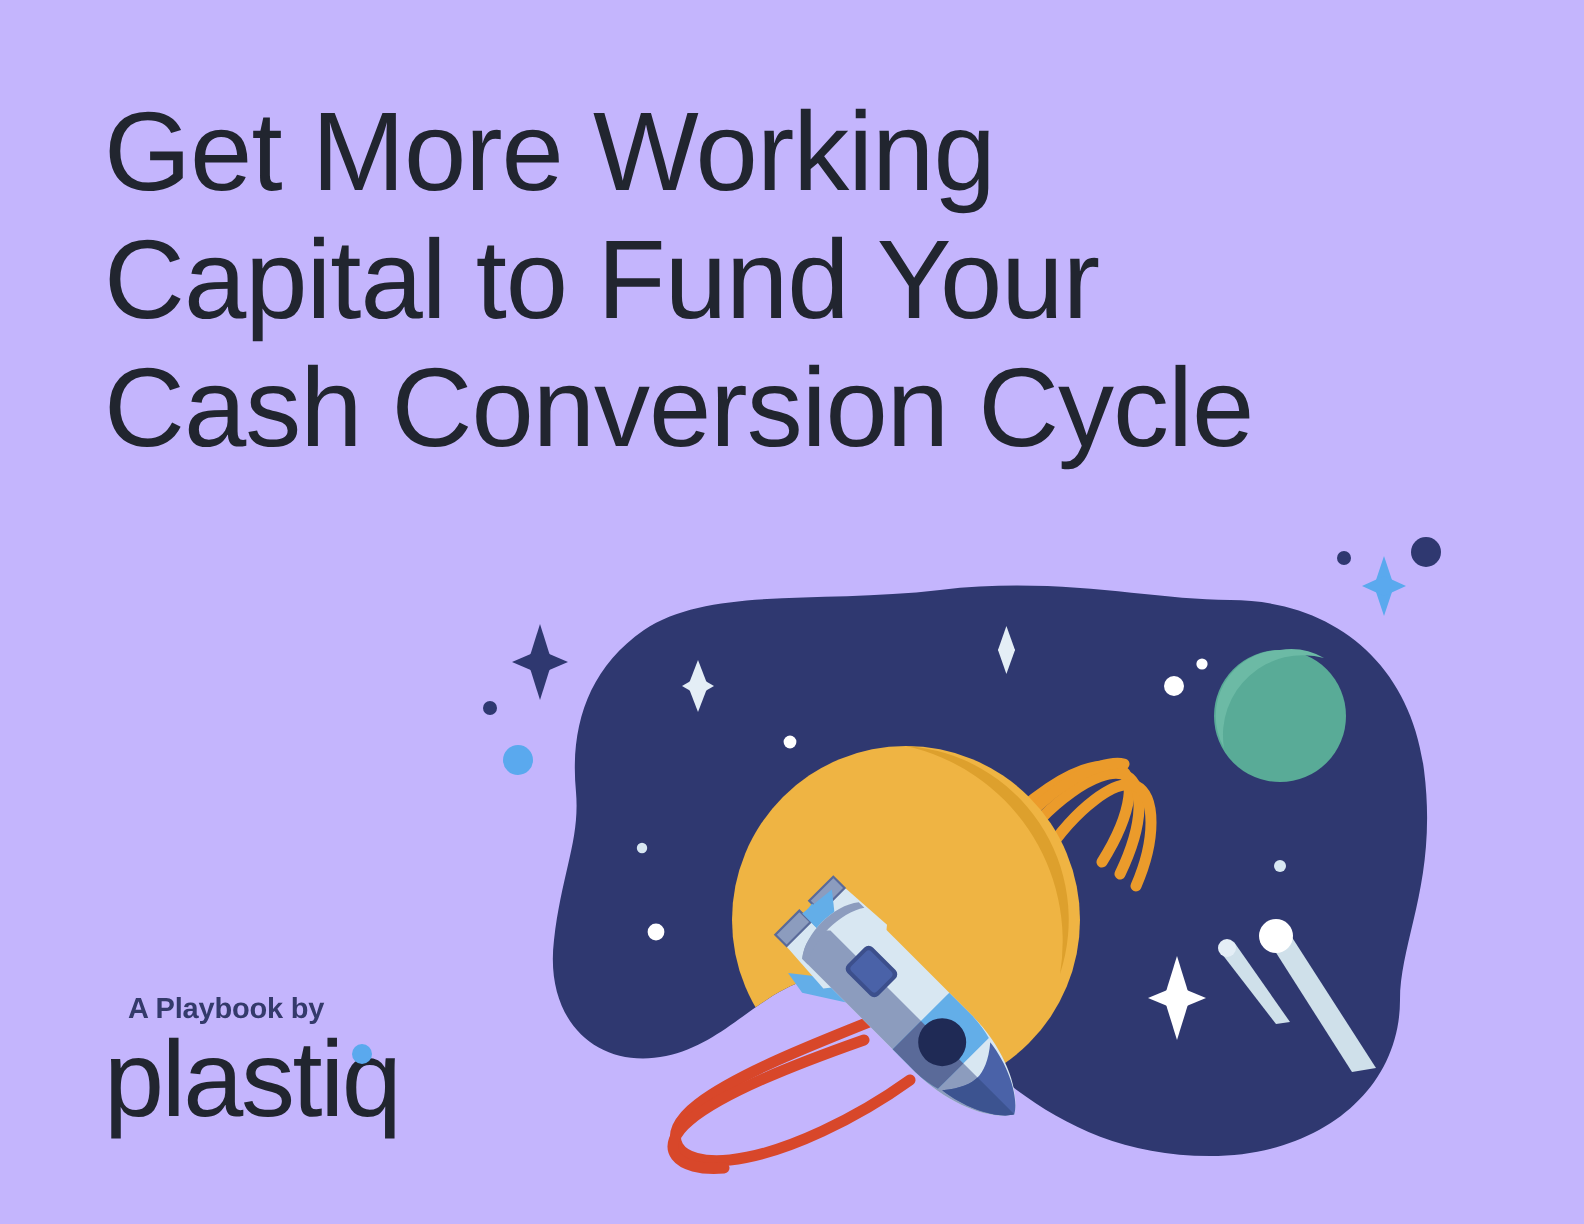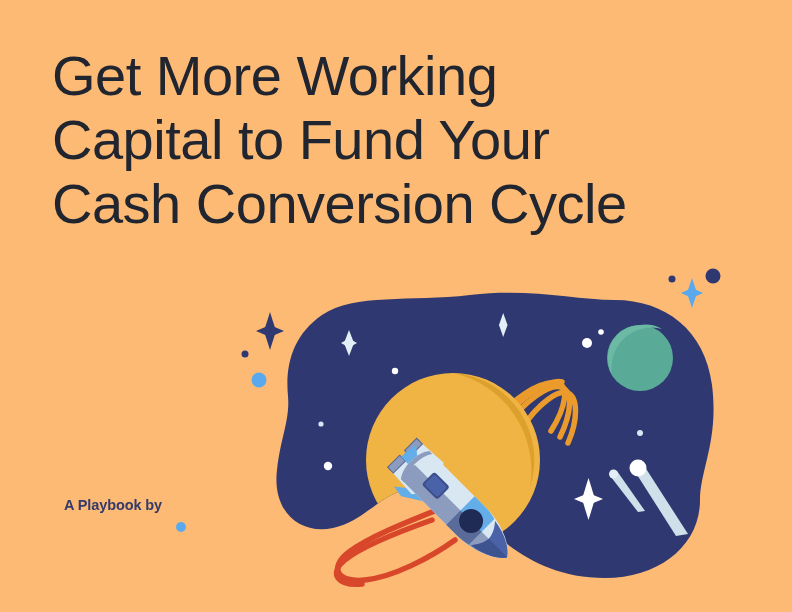--- a/index.html
+++ b/index.html
@@ -6,21 +6,21 @@
   html, body {
     margin: 0;
     padding: 0;
     background: #ffffff;
   }
   #page {
     position: relative;
     width: 792px;
     height: 612px;
     overflow: hidden;
-    background: #fdba74;
+    background: #c4b5fd;
     font-family: "Liberation Sans", sans-serif;
     -webkit-font-smoothing: antialiased;
   }
 
   
   #illustration {
     position: absolute;
     left: 0;
     top: 0;
     width: 792px;
@@ -246,16 +246,17 @@
   </svg>
 
   <h1 id="headline">Get More Working
 Capital to Fund Your
 Cash Conversion Cycle</h1>
 
 
   <p id="byline">A Playbook by</p>
 
   <div id="logo">
+    <span id="logo-wordmark">plastiq</span>
     <span id="logo-dot"></span>
   </div>
 
 </div>
 
 </body></html>

